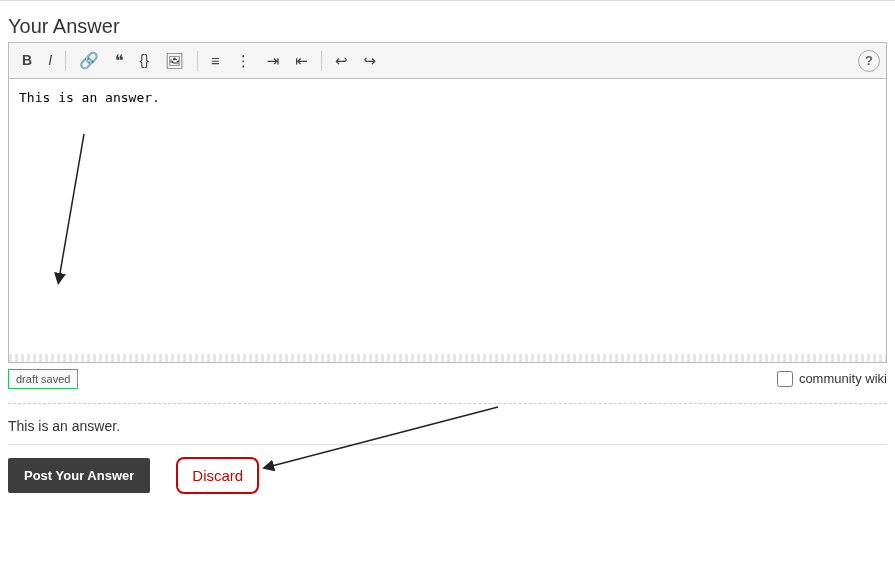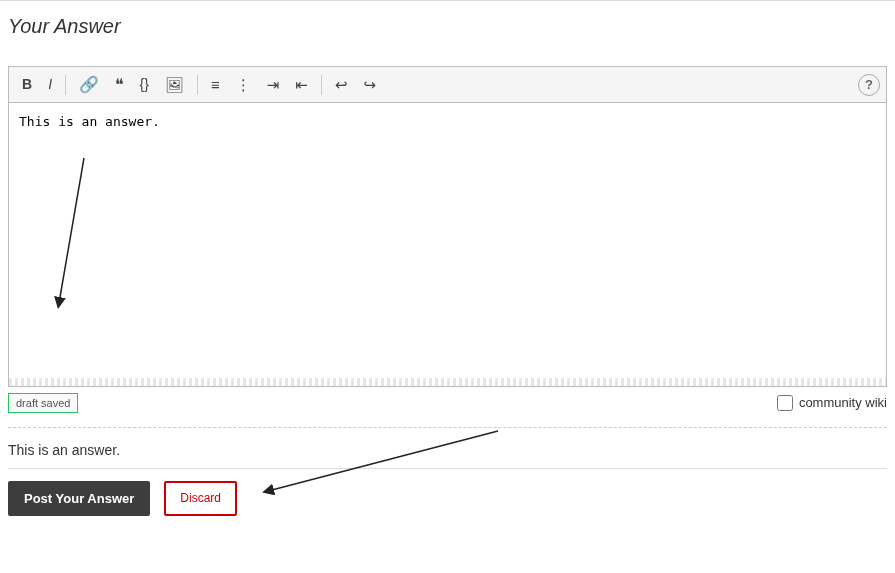--- a/index.html
+++ b/index.html
@@ -18,23 +18,22 @@
       margin-bottom: 12px;
     }
 
     .page-container {
       padding: 0 8px;
     }
 
     .your-answer-title {
       font-size: 20px;
       font-weight: normal;
-      margin: 14px 0 28px 0;
-      color: #333;
-      font-style: italic;
+      margin: 14px 0 4px 0;
+      color: #333;
     }
 
     .editor-wrapper {
       border: 1px solid #bbb;
       margin-bottom: 0;
     }
 
     .toolbar {
       display: flex;
       align-items: center;
@@ -152,43 +151,44 @@
       padding: 6px 0 10px 0;
     }
 
     .action-divider {
       border-top: 1px solid #ddd;
       margin-bottom: 12px;
     }
 
     .action-row {
       display: flex;
-      gap: 14px;
+      align-items: center;
+      gap: 26px;
       padding-bottom: 10px;
     }
 
     .post-answer-btn {
       background: #3d3d3d;
       color: #fff;
       border: none;
       padding: 10px 16px;
       font-size: 13px;
       cursor: pointer;
       border-radius: 2px;
       font-weight: bold;
     }
 
     .discard-btn {
       background: #fff;
       color: #c00;
       border: 2px solid #c00;
       padding: 8px 14px;
-      font-size: 12px;
-      cursor: pointer;
-      border-radius: 2px;
+      font-size: 15px;
+      cursor: pointer;
+      border-radius: 8px;
       font-weight: normal;
     }
   </style>
 </head>
 <body>
 
 <div class="top-divider"></div>
 <div class="page-container">
 
   <h2 class="your-answer-title">Your Answer</h2>

